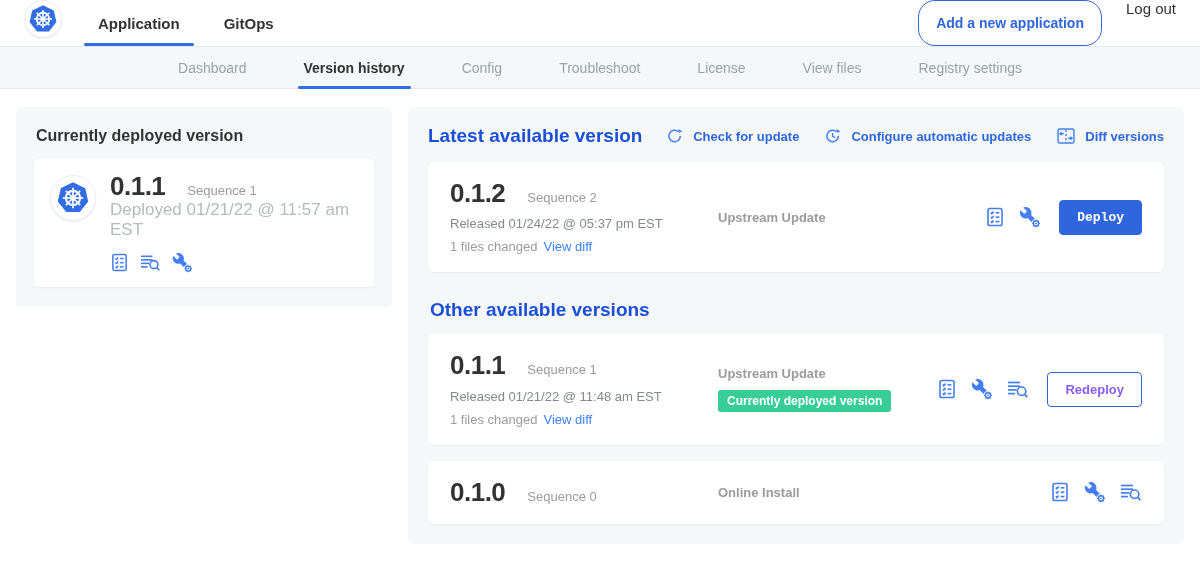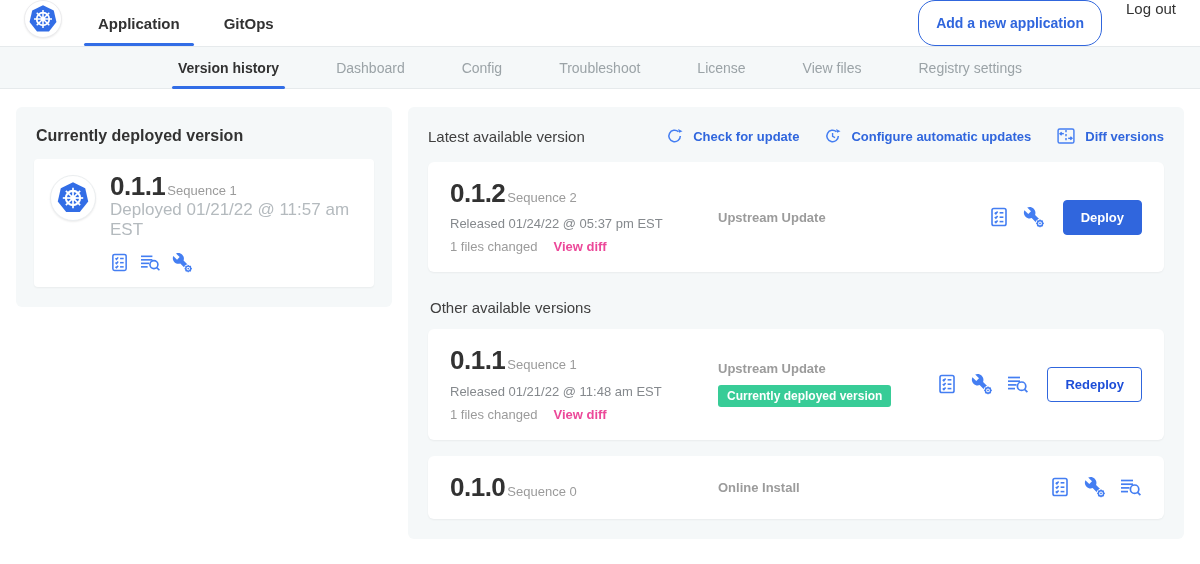--- a/index.html
+++ b/index.html
@@ -51,53 +51,53 @@
   .left-panel h2 { margin:4px 2px 14px; font-size:16px; font-weight:700; color:#323232; }
   .deployed-card {
     background:#fff; border-radius:4px; padding:14px 16px 14px;
     box-shadow:0 1px 2px rgba(0,0,0,.05); display:flex; gap:14px;
   }
   .k8s-ring {
     width:46px; height:46px; border-radius:50%; background:#fff; flex:0 0 auto;
     border:1px solid #ebeef0; box-shadow:0 1px 2px rgba(0,0,0,.08);
     display:flex; align-items:center; justify-content:center; margin-top:2px;
   }
-  .version-row { display:flex; align-items:baseline; gap:2px; }
+  .version-row { display:flex; align-items:baseline; gap:22px; }
   .version-big { font-size:26px; font-weight:800; color:#323232; letter-spacing:-.5px; line-height:1.05; }
   .seq { font-size:13px; color:#9b9b9b; }
   .deployed-date { font-size:17px; color:#b4babe; margin-top:0; }
   .icon-row { display:flex; align-items:center; gap:11px; margin-top:12px; }
   .icon { color:#447ef2; display:inline-flex; cursor:pointer; }
   .icon svg { display:block; }
 
   
   .right-panel { flex:1; padding:16px 20px 20px; }
   .rp-header { display:flex; justify-content:space-between; align-items:center; height:26px; }
-  .rp-title, .other-title { font-size:15px; font-weight:400; color:#404040; }
+  .rp-title, .other-title { font-size:19px; font-weight:700; color:#1d4ed8; }
   .rp-actions { display:flex; align-items:center; gap:26px; }
   .action-link { display:flex; align-items:center; gap:10px; font-size:13px; font-weight:700; color:#3066dd; cursor:pointer; }
 
   .version-card {
     background:#fff; border-radius:6px; padding:18px 22px;
     box-shadow:0 1px 2px rgba(0,0,0,.05);
     display:flex; align-items:center; margin-top:13px;
   }
   .vc-left { width:260px; flex:0 0 auto; }
   .released { font-size:13px; font-weight:500; color:#85898d; margin-top:9px; }
   .files-row { font-size:13px; color:#9b9b9b; margin-top:8px; }
-  .view-diff { color:#ec4899; font-weight:700; margin-left:16px; cursor:pointer; }
+  .view-diff { color:#3b82f6; font-weight:400; margin-left:6px; cursor:pointer; }
   .vc-mid { flex:1; padding-left:8px; align-self:center; }
   .source { font-size:13px; font-weight:700; color:#9b9b9b; }
   .badge { display:inline-block; margin-top:9px; font-size:12px; font-weight:700; color:#fff; padding:4px 9px; border-radius:3px; }
   .badge.green { background:#38cc97; }
   .badge.gray  { background:#b5bfc3; }
   .vc-right { display:flex; align-items:center; gap:14px; flex:0 0 auto; }
   .btn { font-family:inherit; font-size:13px; font-weight:700; border-radius:4px; padding:9px 17px; cursor:pointer; margin-left:4px; }
-  .btn-primary { background:#3066dd; border:1px solid #3066dd; color:#fff; }
-  .btn-outline { background:#fff; border:1px solid #3066dd; color:#1d4ed8; }
+  .btn-primary { background:#3066dd; border:1px solid #3066dd; color:#fff;font-family:Liberation Mono, monospace; }
+  .btn-outline { background:#fff; border:1px solid #3066dd; color:#8b5cf6; }
   .other-title { margin:27px 2px 0; }
   .hidden-defs { position:absolute; width:0; height:0; overflow:hidden; }
 </style>
 </head>
 <body>
 
 <svg class="hidden-defs" xmlns="http://www.w3.org/2000/svg" aria-hidden="true">
   <defs>
     <g id="i-k8s">
       <polygon points="50,4 85.9,21.4 94.8,60.2 70,91.4 30,91.4 5.2,60.2 14.1,21.4" fill="#326de6"></polygon>
@@ -176,22 +176,22 @@
   <nav class="top-tabs">
     <div class="top-tab active">Application</div>
     <div class="top-tab">GitOps</div>
   </nav>
   <div class="topbar-spacer"></div>
   <button class="btn-add-app">Add a new application</button>
   <div class="logout">Log out</div>
 </header>
 
 <nav class="subnav">
+  <div class="subnav-item">Dashboard</div>
   <div class="subnav-item active">Version history</div>
-  <div class="subnav-item">Dashboard</div>
   <div class="subnav-item">Config</div>
   <div class="subnav-item">Troubleshoot</div>
   <div class="subnav-item">License</div>
   <div class="subnav-item">View files</div>
   <div class="subnav-item">Registry settings</div>
 </nav>
 
 <main class="main">
 
   <section class="panel left-panel">

